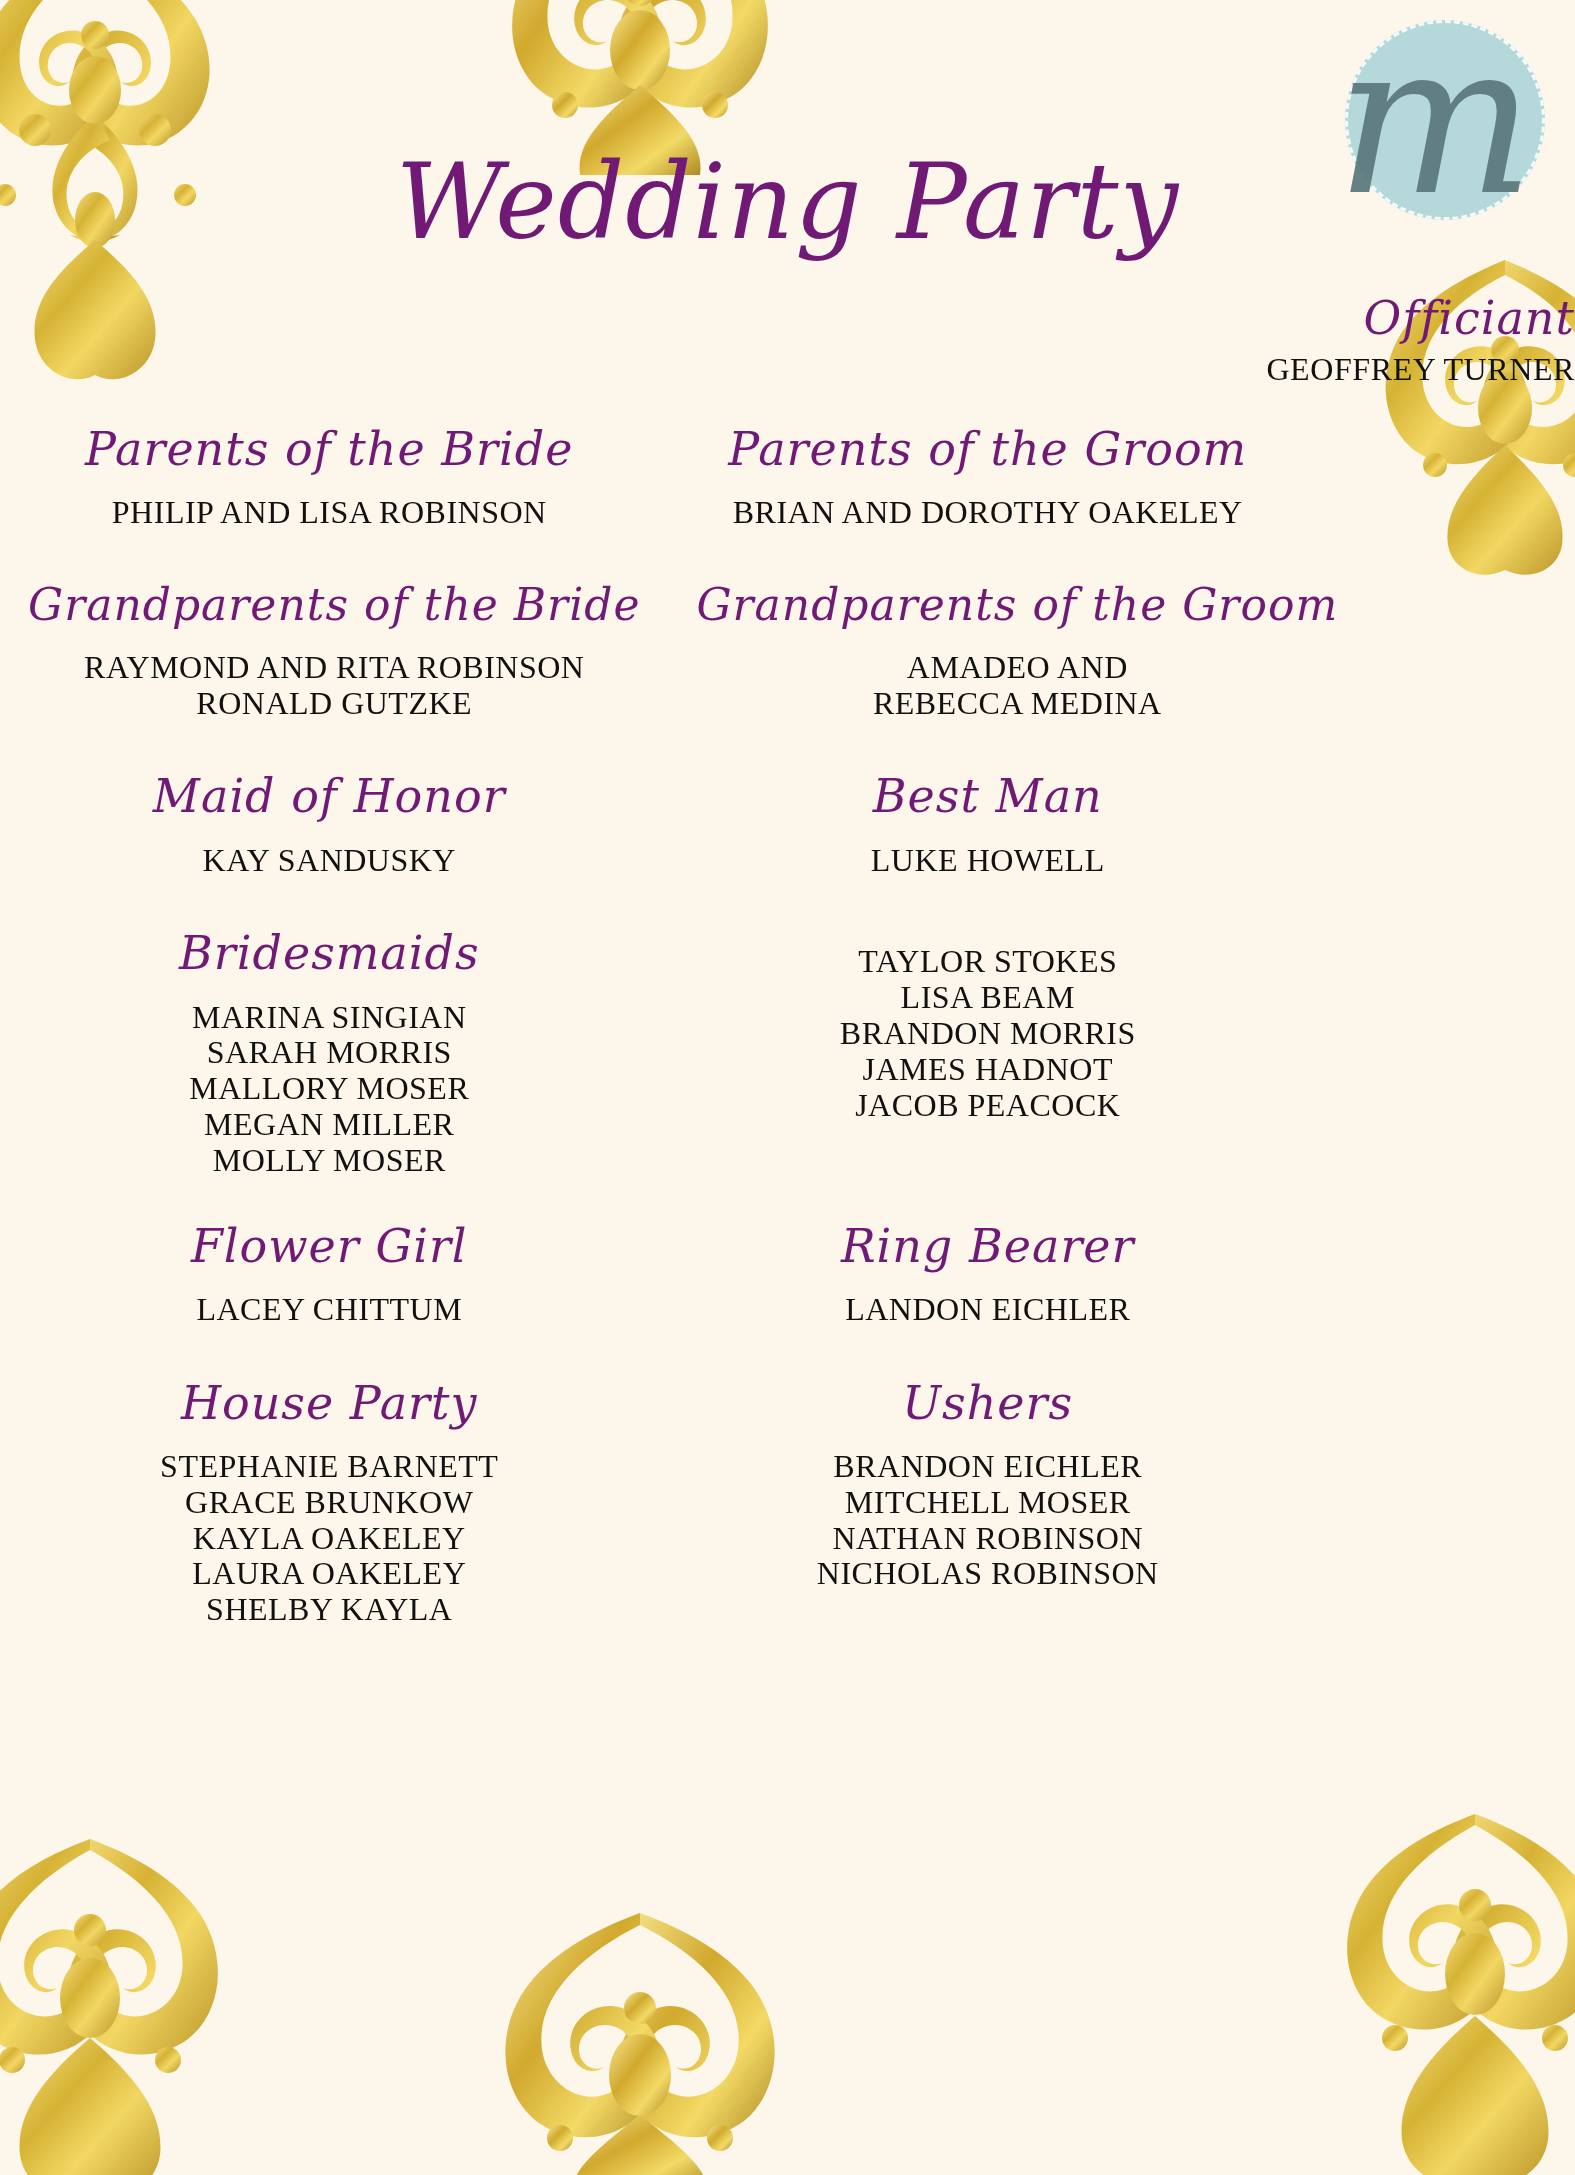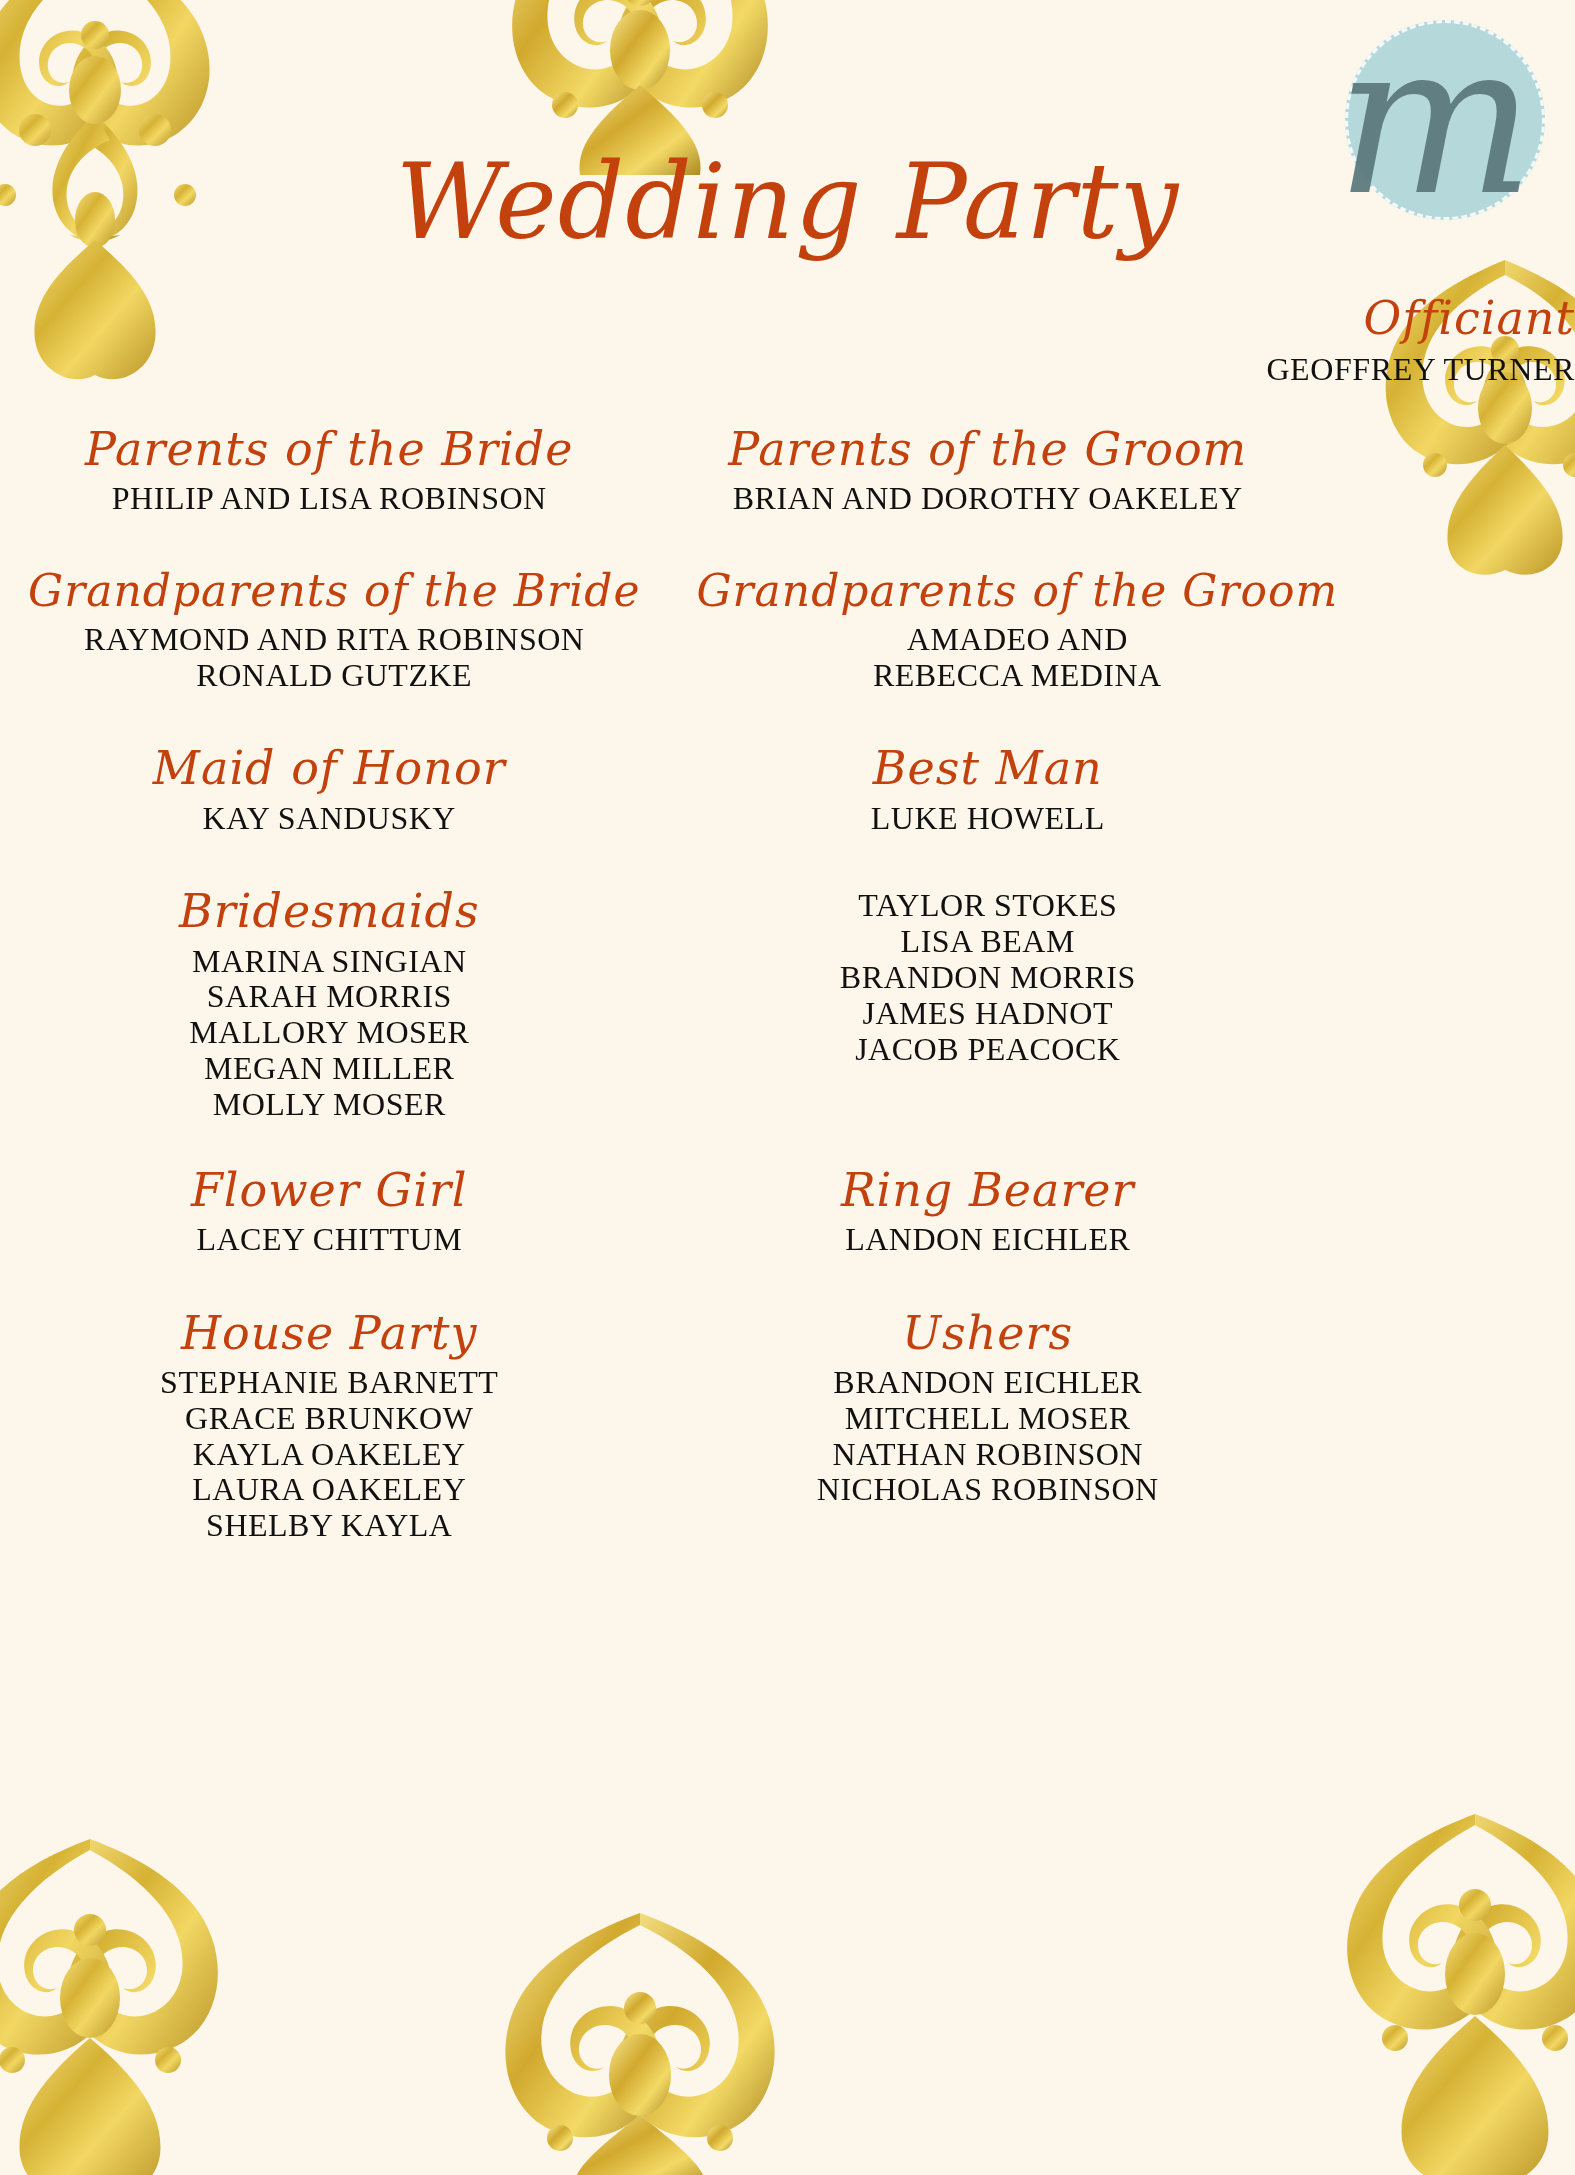--- a/index.html
+++ b/index.html
@@ -82,21 +82,21 @@
     font-size: 104px;
     letter-spacing: 2px;
     line-height: 1.0;
     padding-top: 150px;
     color: #0d0d0d;
   }
 
   .script {
     font-family: "DejaVu Serif", serif;
     font-style: italic;
-    color: #c2410c;
+    color: #701a75;
     letter-spacing: 1px;
   }
 
   .single-block {
     text-align: right;
     margin-top: 38px;
   }
   .single-block .heading {
     font-size: 46px;
     line-height: 1.15;
@@ -120,21 +120,21 @@
   }
   .col .heading {
     font-size: 46px;
     line-height: 1.2;
     white-space: nowrap;
   }
   .col .heading.wide {
     font-size: 44px;
   }
   .col .names {
-    margin-top: 4px;
+    margin-top: 18px;
   }
   .col .name {
     font-size: 32px;
     letter-spacing: 0.5px;
     line-height: 1.12;
   }
 
   .gap-lg { margin-top: 48px; }
   .gap-md { margin-top: 40px; }
 </style>

